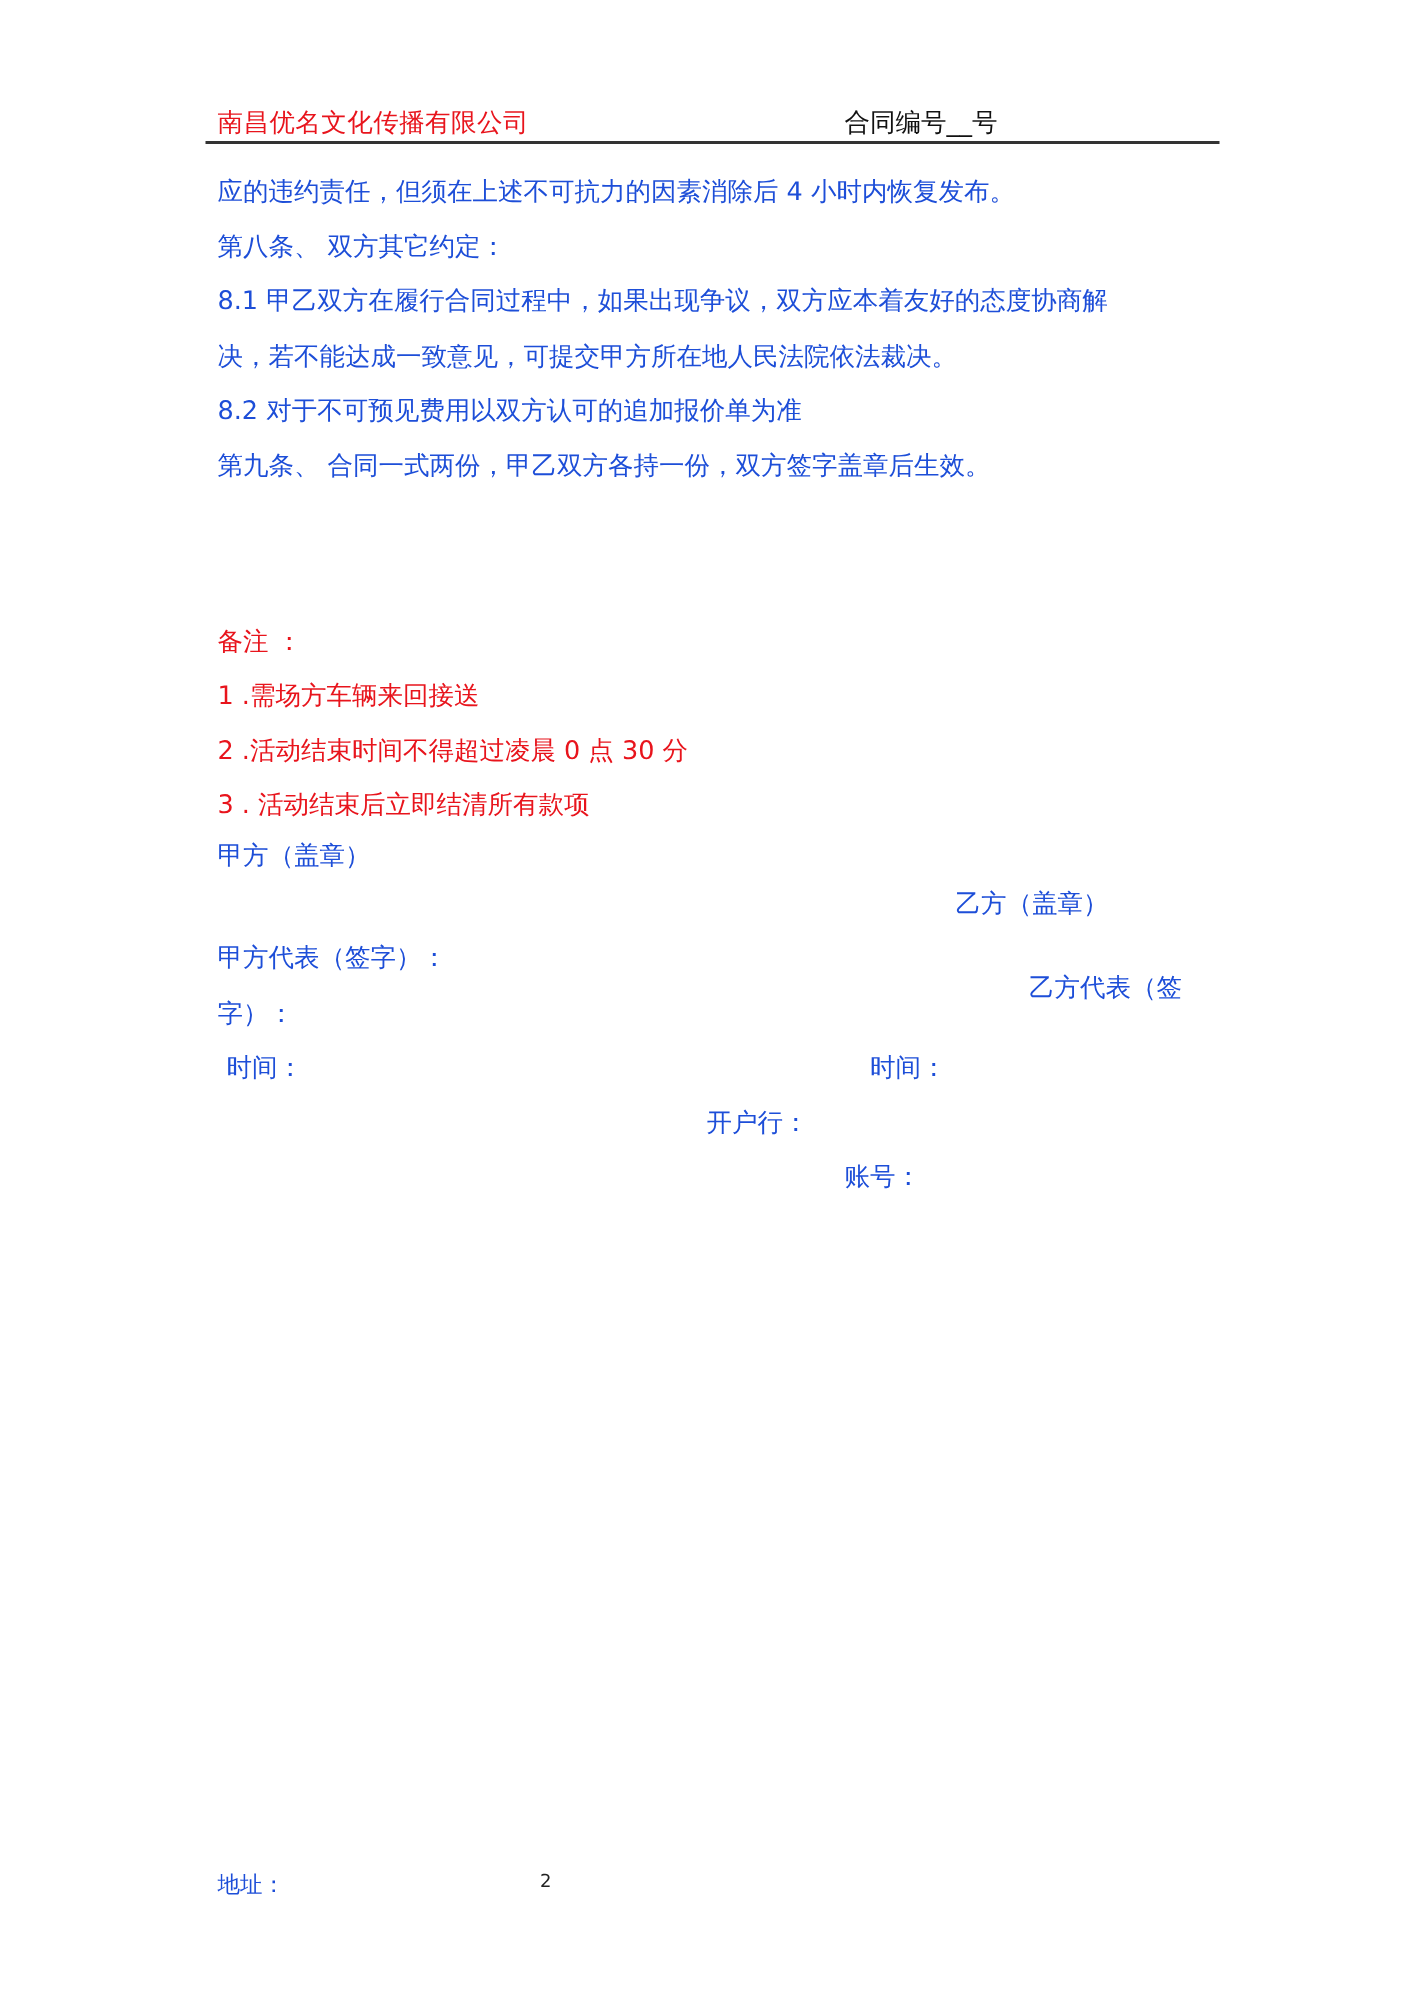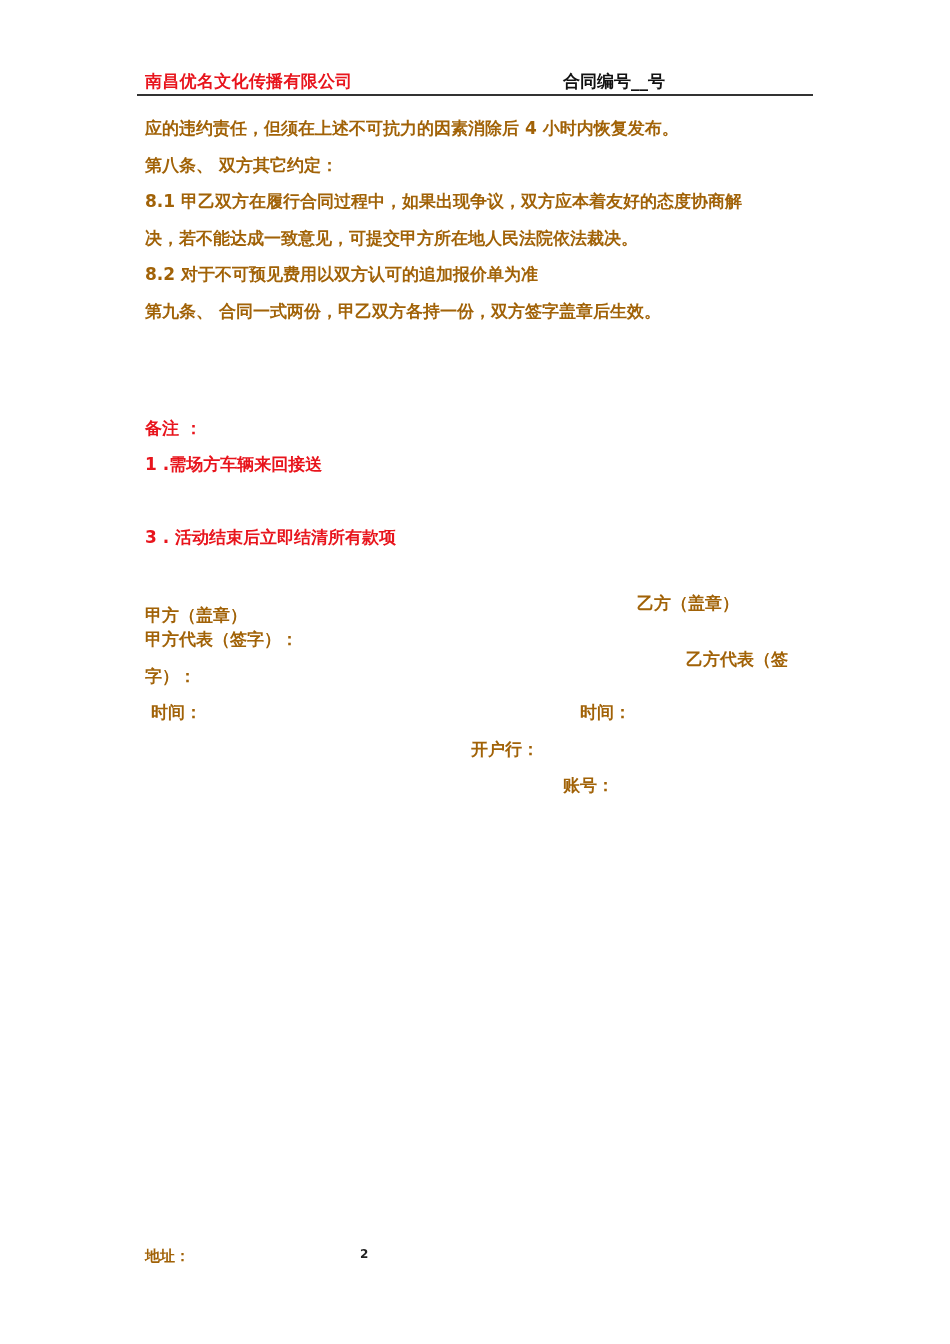--- a/index.html
+++ b/index.html
@@ -13,21 +13,20 @@
       position: relative;
       overflow: hidden;
       font-family: "DejaVu Sans", "Liberation Sans", sans-serif;
       color: #111111;
     }
     .page {
       position: absolute;
       left: 0; top: 0;
       width: 944px; height: 1344px;
       background: #ffffff;
-      font-weight: bold;
     }
     .header {
       position: absolute;
       left: 137px;
       top: 66px;
       width: 676px;
       height: 28px;
       border-bottom: 2px solid #333333;
     }
     .header-company {
@@ -45,21 +44,21 @@
       top: 4px;
       font-size: 17px;
       color: #111111;
       white-space: nowrap;
     }
     .line {
       position: absolute;
       font-size: 17px;
       line-height: 22px;
       white-space: nowrap;
-      color: #a16207;
+      color: #1d4ed8;
     }
     .red {
       color: #e8141c;
       margin-top: 44px;
     }
     .page-number {
       position: absolute;
       left: 360px;
       top: 1247px;
       font-size: 12px;
@@ -78,23 +77,24 @@
 
   <div class="line" style="left:145px; top:117px;">应的违约责任，但须在上述不可抗力的因素消除后 4 小时内恢复发布。</div>
   <div class="line" style="left:145px; top:154px;">第八条、 双方其它约定：</div>
   <div class="line" style="left:145px; top:190px;">8.1 甲乙双方在履行合同过程中，如果出现争议，双方应本着友好的态度协商解</div>
   <div class="line" style="left:145px; top:227px;">决，若不能达成一致意见，可提交甲方所在地人民法院依法裁决。</div>
   <div class="line" style="left:145px; top:263px;">8.2 对于不可预见费用以双方认可的追加报价单为准</div>
   <div class="line" style="left:145px; top:300px;">第九条、 合同一式两份，甲乙双方各持一份，双方签字盖章后生效。</div>
 
   <div class="line red" style="left:145px; top:373px;">备注 ：</div>
   <div class="line red" style="left:145px; top:409px;">1 .需场方车辆来回接送</div>
+  <div class="line red" style="left:145px; top:446px;">2 .活动结束时间不得超过凌晨 0 点 30 分</div>
   <div class="line red" style="left:145px; top:482px;">3 . 活动结束后立即结清所有款项</div>
 
-  <div class="line" style="left:145px; top:604px;">甲方（盖章）</div>
+  <div class="line" style="left:145px; top:560px;">甲方（盖章）</div>
   <div class="line" style="left:637px; top:592px;">乙方（盖章）</div>
   <div class="line" style="left:145px; top:628px;">甲方代表（签字）：</div>
   <div class="line" style="left:686px; top:628px;margin-top:20px;">乙方代表（签</div>
   <div class="line" style="left:145px; top:665px;">字）：</div>
   <div class="line" style="left:151px; top:701px;">时间：</div>
   <div class="line" style="left:580px; top:701px;">时间：</div>
   <div class="line" style="left:471px; top:738px;">开户行：</div>
   <div class="line" style="left:563px; top:774px;">账号：</div>
 
   <div class="line" style="left:145px; top:1245px; font-size:15px;">地址：</div>

